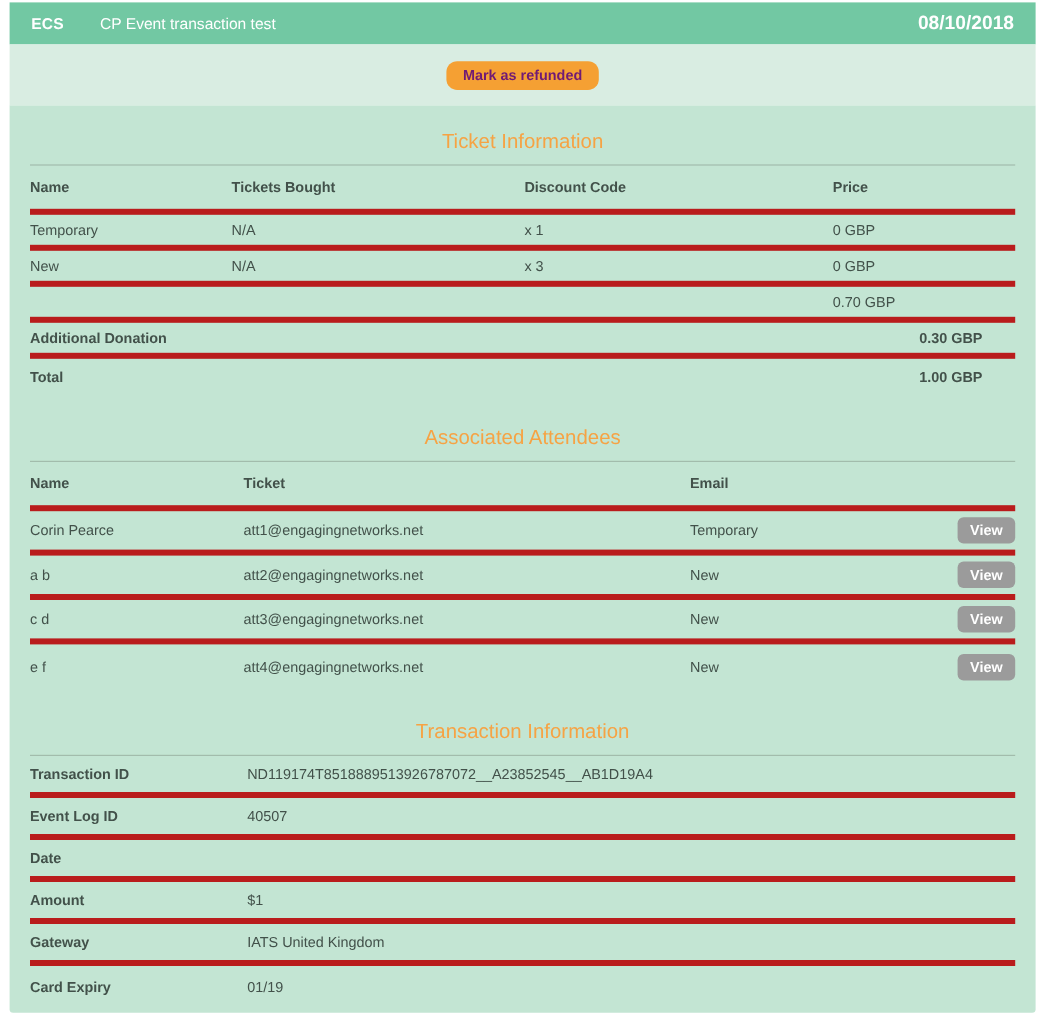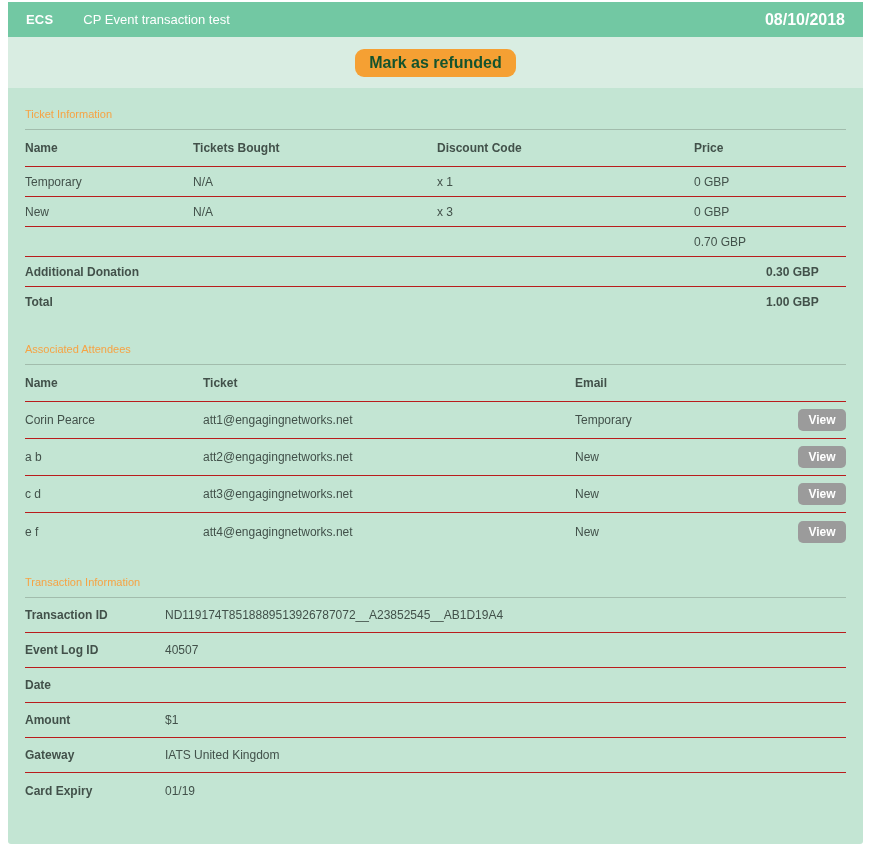--- a/index.html
+++ b/index.html
@@ -25,49 +25,50 @@
   .header-date { margin-left: auto; font-size: 16px; font-weight: bold; }
 
   
   .action-band {
     position: absolute; left: 8px; right: 8px; top: 37px; height: 51px;
     background: #d9ede2;
     display: flex; align-items: center; justify-content: center;
   }
   .refund-btn {
     background: #f5a033;
-    color: #14532d;
+    color: #701a75;
     font-family: "Liberation Sans", sans-serif;
-    font-weight: bold; font-size: 16px;
+    font-weight: bold; font-size: 12px;
     border: none;
     border-radius: 9px;
     padding: 5px 14px;
     cursor: pointer;
   }
 
   
   .panel {
     position: absolute; left: 8px; right: 8px; top: 88px; height: 756px;
     background: #c3e5d3;
     border-radius: 0 0 3px 3px;
     padding: 20px 17px 0 17px;
     overflow: hidden;
   }
 
   h2.section-heading {
     color: #f6a344;
-    font-size: 11px;
+    font-size: 17px;
     font-weight: normal;
     padding-bottom: 9px;
     border-bottom: 1px solid #a2bcac;
+    text-align: center;
   }
   .section-gap { margin-top: 26px; }
 
   .grid-row { display: grid; align-items: center; font-size: 12px; }
-  .sep { border-bottom: 1px solid #b91c1c; }
+  .sep { border-bottom: 5px solid #b91c1c; }
   .bold { font-weight: bold; gap: 24px; }
 
   
   .ticket-grid { grid-template-columns: 168px 244px 257px 1fr; }
   .ticket-head { padding: 11px 0; font-weight: bold; }
   .ticket-row { min-height: 30px; }
 
   
   .att-grid { grid-template-columns: 178px 372px 1fr 50px; }
   .att-head { padding: 11px 0; font-weight: bold; }
@@ -79,21 +80,21 @@
     font-weight: bold; font-size: 12px;
     border: none;
     border-radius: 5px;
     padding: 4px 10px;
     width: 48px;
     cursor: pointer;
     justify-self: end;
   }
 
   
-  .tx-grid { grid-template-columns: 140px 1fr; }
+  .tx-grid { grid-template-columns: 140px 1fr; gap: 41px; }
   .tx-row { min-height: 35px; }
   .tx-label { font-weight: bold; }
 </style>
 </head>
 <body>
 
 <div class="page">
 
   <div class="header-bar">
     <span class="brand">ECS</span>

